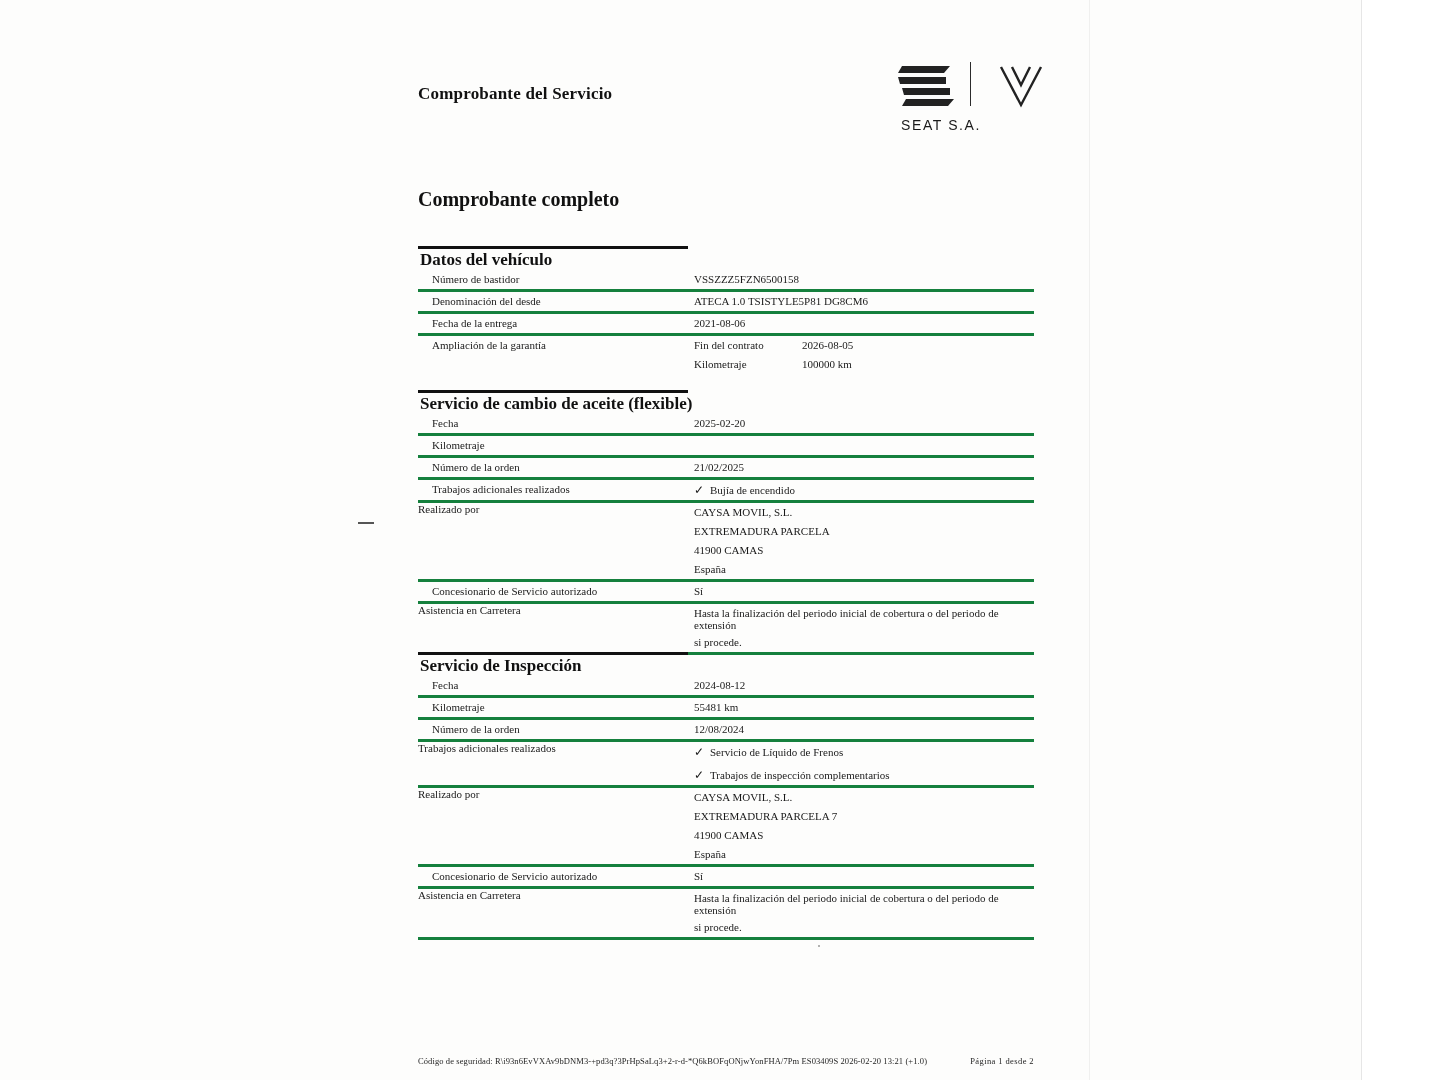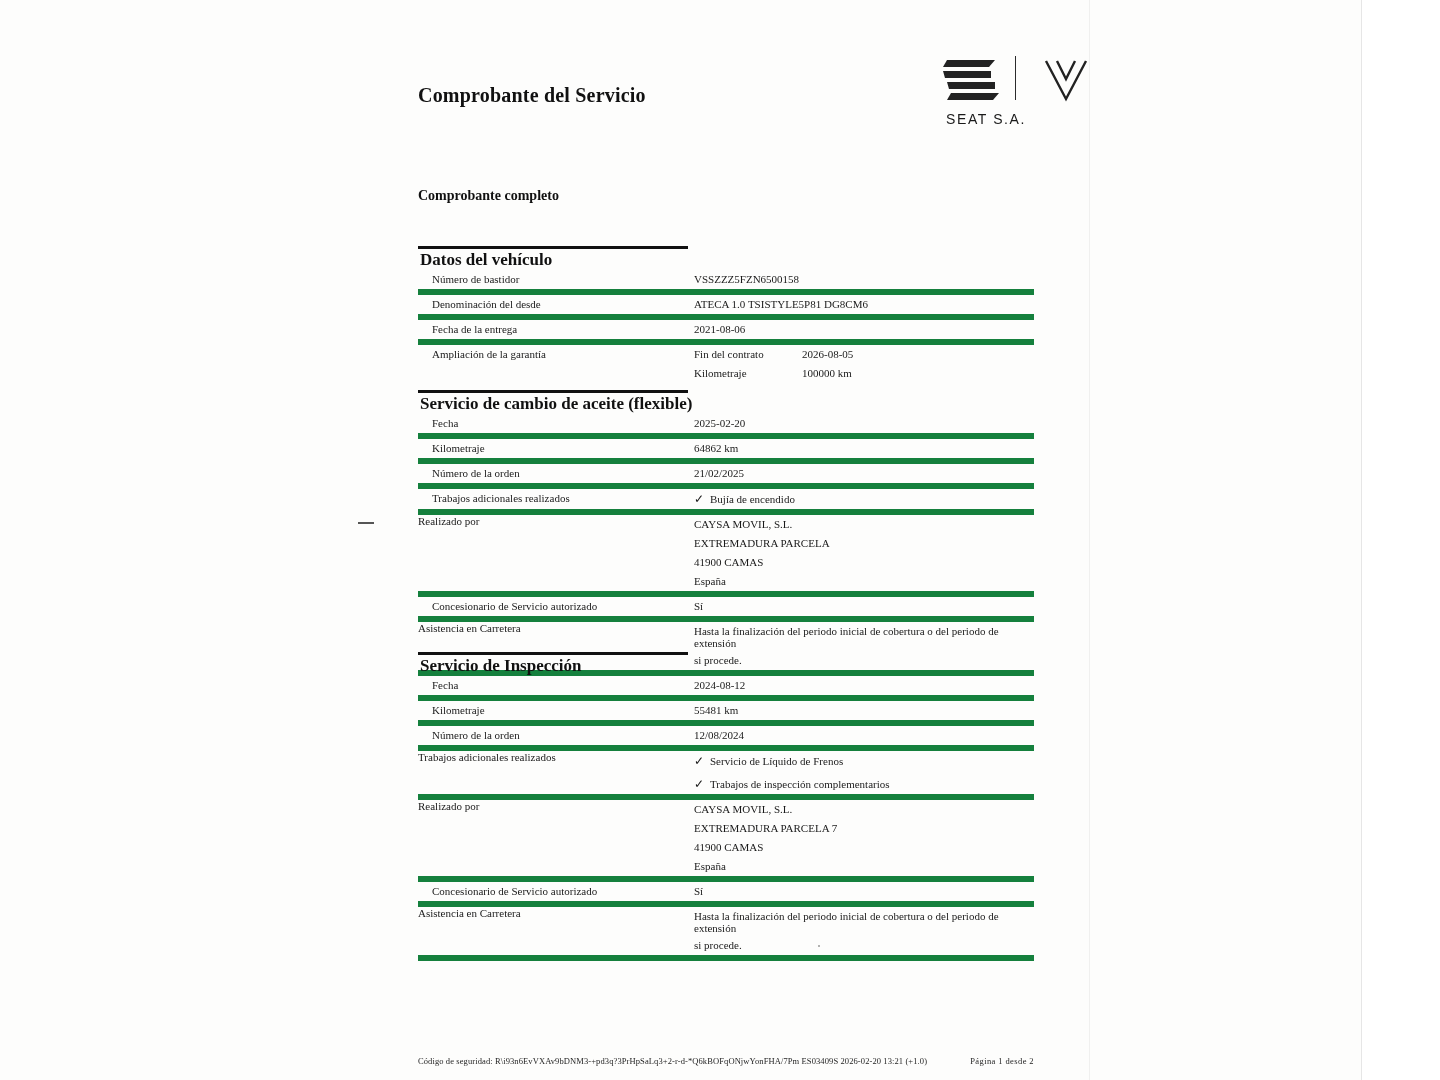--- a/index.html
+++ b/index.html
@@ -41,32 +41,31 @@
     left: 418px;
     top: 0;
     width: 640px;
     height: 1080px;
   }
 
   
   .doc-title {
     position: absolute;
     left: 0; top: 84px;
-    font-size: 20px;
+    font-size: 17px;
     font-weight: bold;
     letter-spacing: 0.2px;
     color: #111;
   }
   .brand {
     position: absolute;
     left: 480px;
-    top: 56px;
+    top: 62px;
     width: 160px;
     height: 80px;
-    margin-left: 45px;
   }
   .brand .seat-logo {
     position: absolute;
     left: 0; top: 0;
   }
   .brand .divider {
     position: absolute;
     left: 72px; top: 0px;
     width: 1px; height: 44px;
     background: #2b2b2b;
@@ -80,21 +79,21 @@
     left: 3px; top: 55px;
     font-family: "Liberation Sans", sans-serif;
     font-size: 14px;
     letter-spacing: 1.6px;
     color: #1a1a1a;
   }
 
   .subtitle {
     position: absolute;
     left: 0; top: 188px;
-    font-size: 14px;
+    font-size: 20px;
     font-weight: bold;
     color: #111;
   }
 
   
   .section {
     position: absolute;
     left: 0;
     width: 616px;
   }
@@ -114,21 +113,21 @@
     left: 2px; top: 4px;
     font-size: 17px;
     font-weight: bold;
     color: #111;
     white-space: nowrap;
   }
 
   .row {
     position: relative;
     display: flex;
-    border-bottom: 6px solid #15803d;
+    border-bottom: 3px solid #15803d;
     min-height: 19px;
     font-size: 11px;
   }
   .row.nb { border-bottom: none; }
   .row .label {
     width: 272px;
     padding: 3px 0 2px 14px;
     color: #1a1a1a;
     box-sizing: border-box;
     white-space: nowrap;
@@ -273,21 +272,20 @@
         <div class="section-rule"></div>
         <div class="section-title">Servicio de cambio de aceite (flexible)</div>
       </div>
       <div style="height:6px"></div>
       <div class="row">
         <div class="label">Fecha</div>
         <div class="value">2025-02-20</div>
       </div>
       <div class="row">
         <div class="label">Kilometraje</div>
-        <div class="value">64862 km</div>
       </div>
       <div class="row">
         <div class="label">Número de la orden</div>
         <div class="value">21/02/2025</div>
       </div>
       <div class="row">
         <div class="label">Trabajos adicionales realizados</div>
         <div class="value">
           <span class="check">✓</span><span>Bujía de encendido</span>
         </div>

